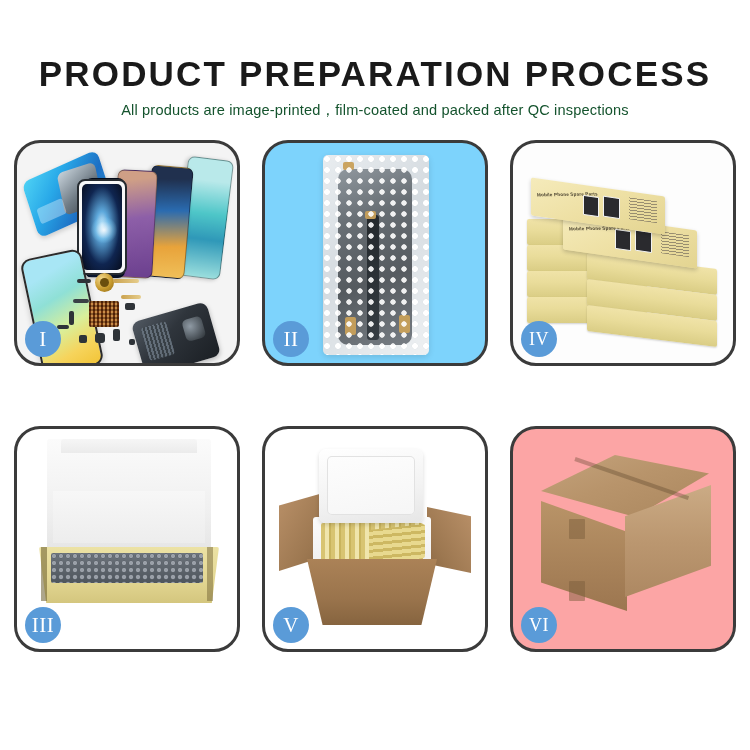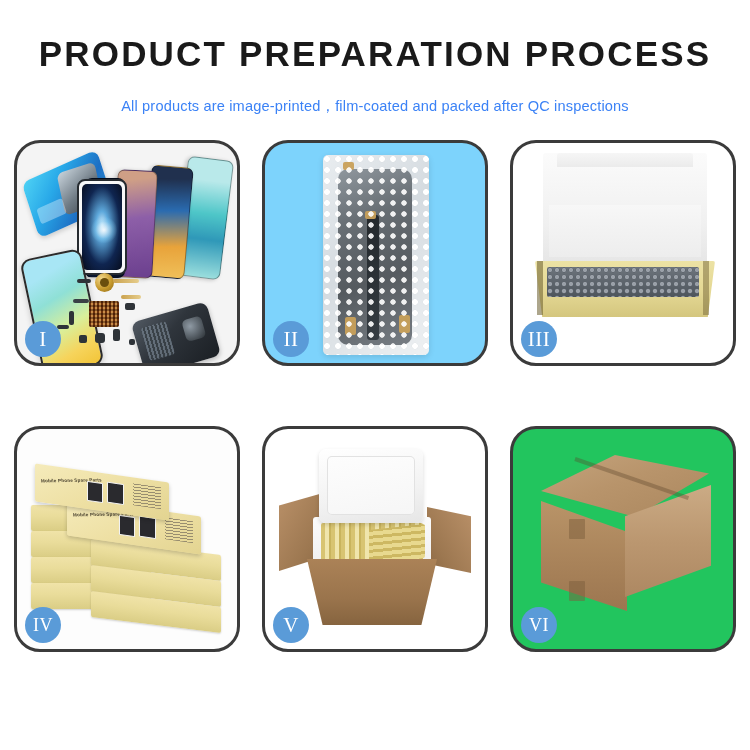--- a/index.html
+++ b/index.html
@@ -17,26 +17,27 @@
 
   
   #header { padding-top: 36px; text-align: center; }
   #title {
     font-size: 35px;
     font-weight: 700;
     letter-spacing: 2.2px;
     color: #1a1a1a;
     line-height: 1.05;
     white-space: nowrap;
+    margin-top: 20px;
   }
   #subtitle {
-    margin-top: 24px;
+    margin-top: 8px;
     font-size: 14.6px;
     font-weight: 400;
-    color: #3b82f6;
+    color: #14532d;
     letter-spacing: 0.15px;
     white-space: nowrap;
   }
 
   
   #grid {
     position: absolute;
     left: 14px; top: 140px;
     width: 722px; height: 542px;
     display: grid;
@@ -339,21 +340,21 @@
   }
   .gold-bars2 {
     position:absolute; left:104px; top:98px;
     width:56px; height:34px;
     background: repeating-linear-gradient(0deg,#e8d98f 0 4px,#cdb862 4px 7px);
     border-radius:2px;
     transform: skewY(-6deg);
   }
 
   
-  .p6 { background:#22c55e;padding-left:38px; }
+  .p6 { background:#fca5a5;padding-left:38px; }
   .c6-top {
     position:absolute; left:28px; top:26px;
     width:168px; height:62px;
     background:linear-gradient(160deg,#c4a37c 0%,#b8946b 45%,#ab875e 100%);
     clip-path: polygon(44% 0, 100% 30%, 56% 100%, 0 58%);
   }
   .c6-front {
     position:absolute; left:28px; top:72px;
     width:86px; height:110px;
     background:linear-gradient(180deg,#b99468,#a9835a 55%,#9c7650);
@@ -428,61 +429,61 @@
           <div class="bp-tape" style="left:20px;top:7px;"></div>
           <div class="bp-tape" style="left:42px;top:56px;"></div>
           <div class="bp-tape" style="left:22px;top:162px;height:18px;"></div>
           <div class="bp-tape" style="left:76px;top:160px;height:18px;"></div>
           <div class="bp-gloss"></div>
         </div>
       </div>
       <div class="badge">II</div>
     </div>
 
+    <div class="panel p4">
+      <div class="panel-photo">
+        <div class="stack">
+
+          <div class="sbox" style="left:6px;top:58px;width:120px;height:26px;"></div>
+          <div class="sbox" style="left:6px;top:84px;width:120px;height:26px;"></div>
+          <div class="sbox" style="left:6px;top:110px;width:120px;height:26px;"></div>
+          <div class="sbox" style="left:6px;top:136px;width:120px;height:26px;"></div>
+
+          <div class="sbox" style="left:66px;top:100px;width:130px;height:26px;transform:skewY(7deg);"></div>
+          <div class="sbox" style="left:66px;top:126px;width:130px;height:26px;transform:skewY(7deg);"></div>
+          <div class="sbox" style="left:66px;top:152px;width:130px;height:26px;transform:skewY(7deg);"></div>
+
+          <div class="sbox-lid" style="left:42px;top:60px;width:134px;height:38px;transform:skewY(8deg);">
+            <div class="lid-label" style="left:6px;top:14px;transform:rotate(-9deg);">Mobile Phone Spare Parts</div>
+            <div class="lid-win" style="left:52px;top:10px;width:16px;height:20px;"></div>
+            <div class="lid-win" style="left:72px;top:8px;width:17px;height:21px;"></div>
+            <div class="lid-lines" style="left:98px;top:6px;width:28px;height:22px;"></div>
+          </div>
+
+          <div class="sbox-lid" style="left:10px;top:26px;width:134px;height:38px;transform:skewY(8deg);">
+            <div class="lid-label" style="left:6px;top:14px;transform:rotate(-9deg);">Mobile Phone Spare Parts</div>
+            <div class="lid-win" style="left:52px;top:10px;width:16px;height:20px;"></div>
+            <div class="lid-win" style="left:72px;top:8px;width:17px;height:21px;"></div>
+            <div class="lid-lines" style="left:98px;top:6px;width:28px;height:22px;"></div>
+          </div>
+        </div>
+      </div>
+      <div class="badge wide">IV</div>
+    </div>
+
     <div class="panel p3">
       <div class="panel-photo">
         <div class="box3-lid"></div>
         <div class="box3-inner"></div>
         <div class="box3-base"></div>
         <div class="box3-foam"></div>
         <div class="box3-edge"></div>
         <div class="box3-edge-r"></div>
       </div>
       <div class="badge">III</div>
-    </div>
-
-    <div class="panel p4">
-      <div class="panel-photo">
-        <div class="stack">
-
-          <div class="sbox" style="left:6px;top:58px;width:120px;height:26px;"></div>
-          <div class="sbox" style="left:6px;top:84px;width:120px;height:26px;"></div>
-          <div class="sbox" style="left:6px;top:110px;width:120px;height:26px;"></div>
-          <div class="sbox" style="left:6px;top:136px;width:120px;height:26px;"></div>
-
-          <div class="sbox" style="left:66px;top:100px;width:130px;height:26px;transform:skewY(7deg);"></div>
-          <div class="sbox" style="left:66px;top:126px;width:130px;height:26px;transform:skewY(7deg);"></div>
-          <div class="sbox" style="left:66px;top:152px;width:130px;height:26px;transform:skewY(7deg);"></div>
-
-          <div class="sbox-lid" style="left:42px;top:60px;width:134px;height:38px;transform:skewY(8deg);">
-            <div class="lid-label" style="left:6px;top:14px;transform:rotate(-9deg);">Mobile Phone Spare Parts</div>
-            <div class="lid-win" style="left:52px;top:10px;width:16px;height:20px;"></div>
-            <div class="lid-win" style="left:72px;top:8px;width:17px;height:21px;"></div>
-            <div class="lid-lines" style="left:98px;top:6px;width:28px;height:22px;"></div>
-          </div>
-
-          <div class="sbox-lid" style="left:10px;top:26px;width:134px;height:38px;transform:skewY(8deg);">
-            <div class="lid-label" style="left:6px;top:14px;transform:rotate(-9deg);">Mobile Phone Spare Parts</div>
-            <div class="lid-win" style="left:52px;top:10px;width:16px;height:20px;"></div>
-            <div class="lid-win" style="left:72px;top:8px;width:17px;height:21px;"></div>
-            <div class="lid-lines" style="left:98px;top:6px;width:28px;height:22px;"></div>
-          </div>
-        </div>
-      </div>
-      <div class="badge wide">IV</div>
     </div>
 
     <div class="panel p5">
       <div class="panel-photo">
         <div class="flap-l"></div>
         <div class="flap-r"></div>
         <div class="foam-box"></div>
         <div class="gold-bars"></div>
         <div class="gold-bars2"></div>
         <div class="foam-lid"></div>

